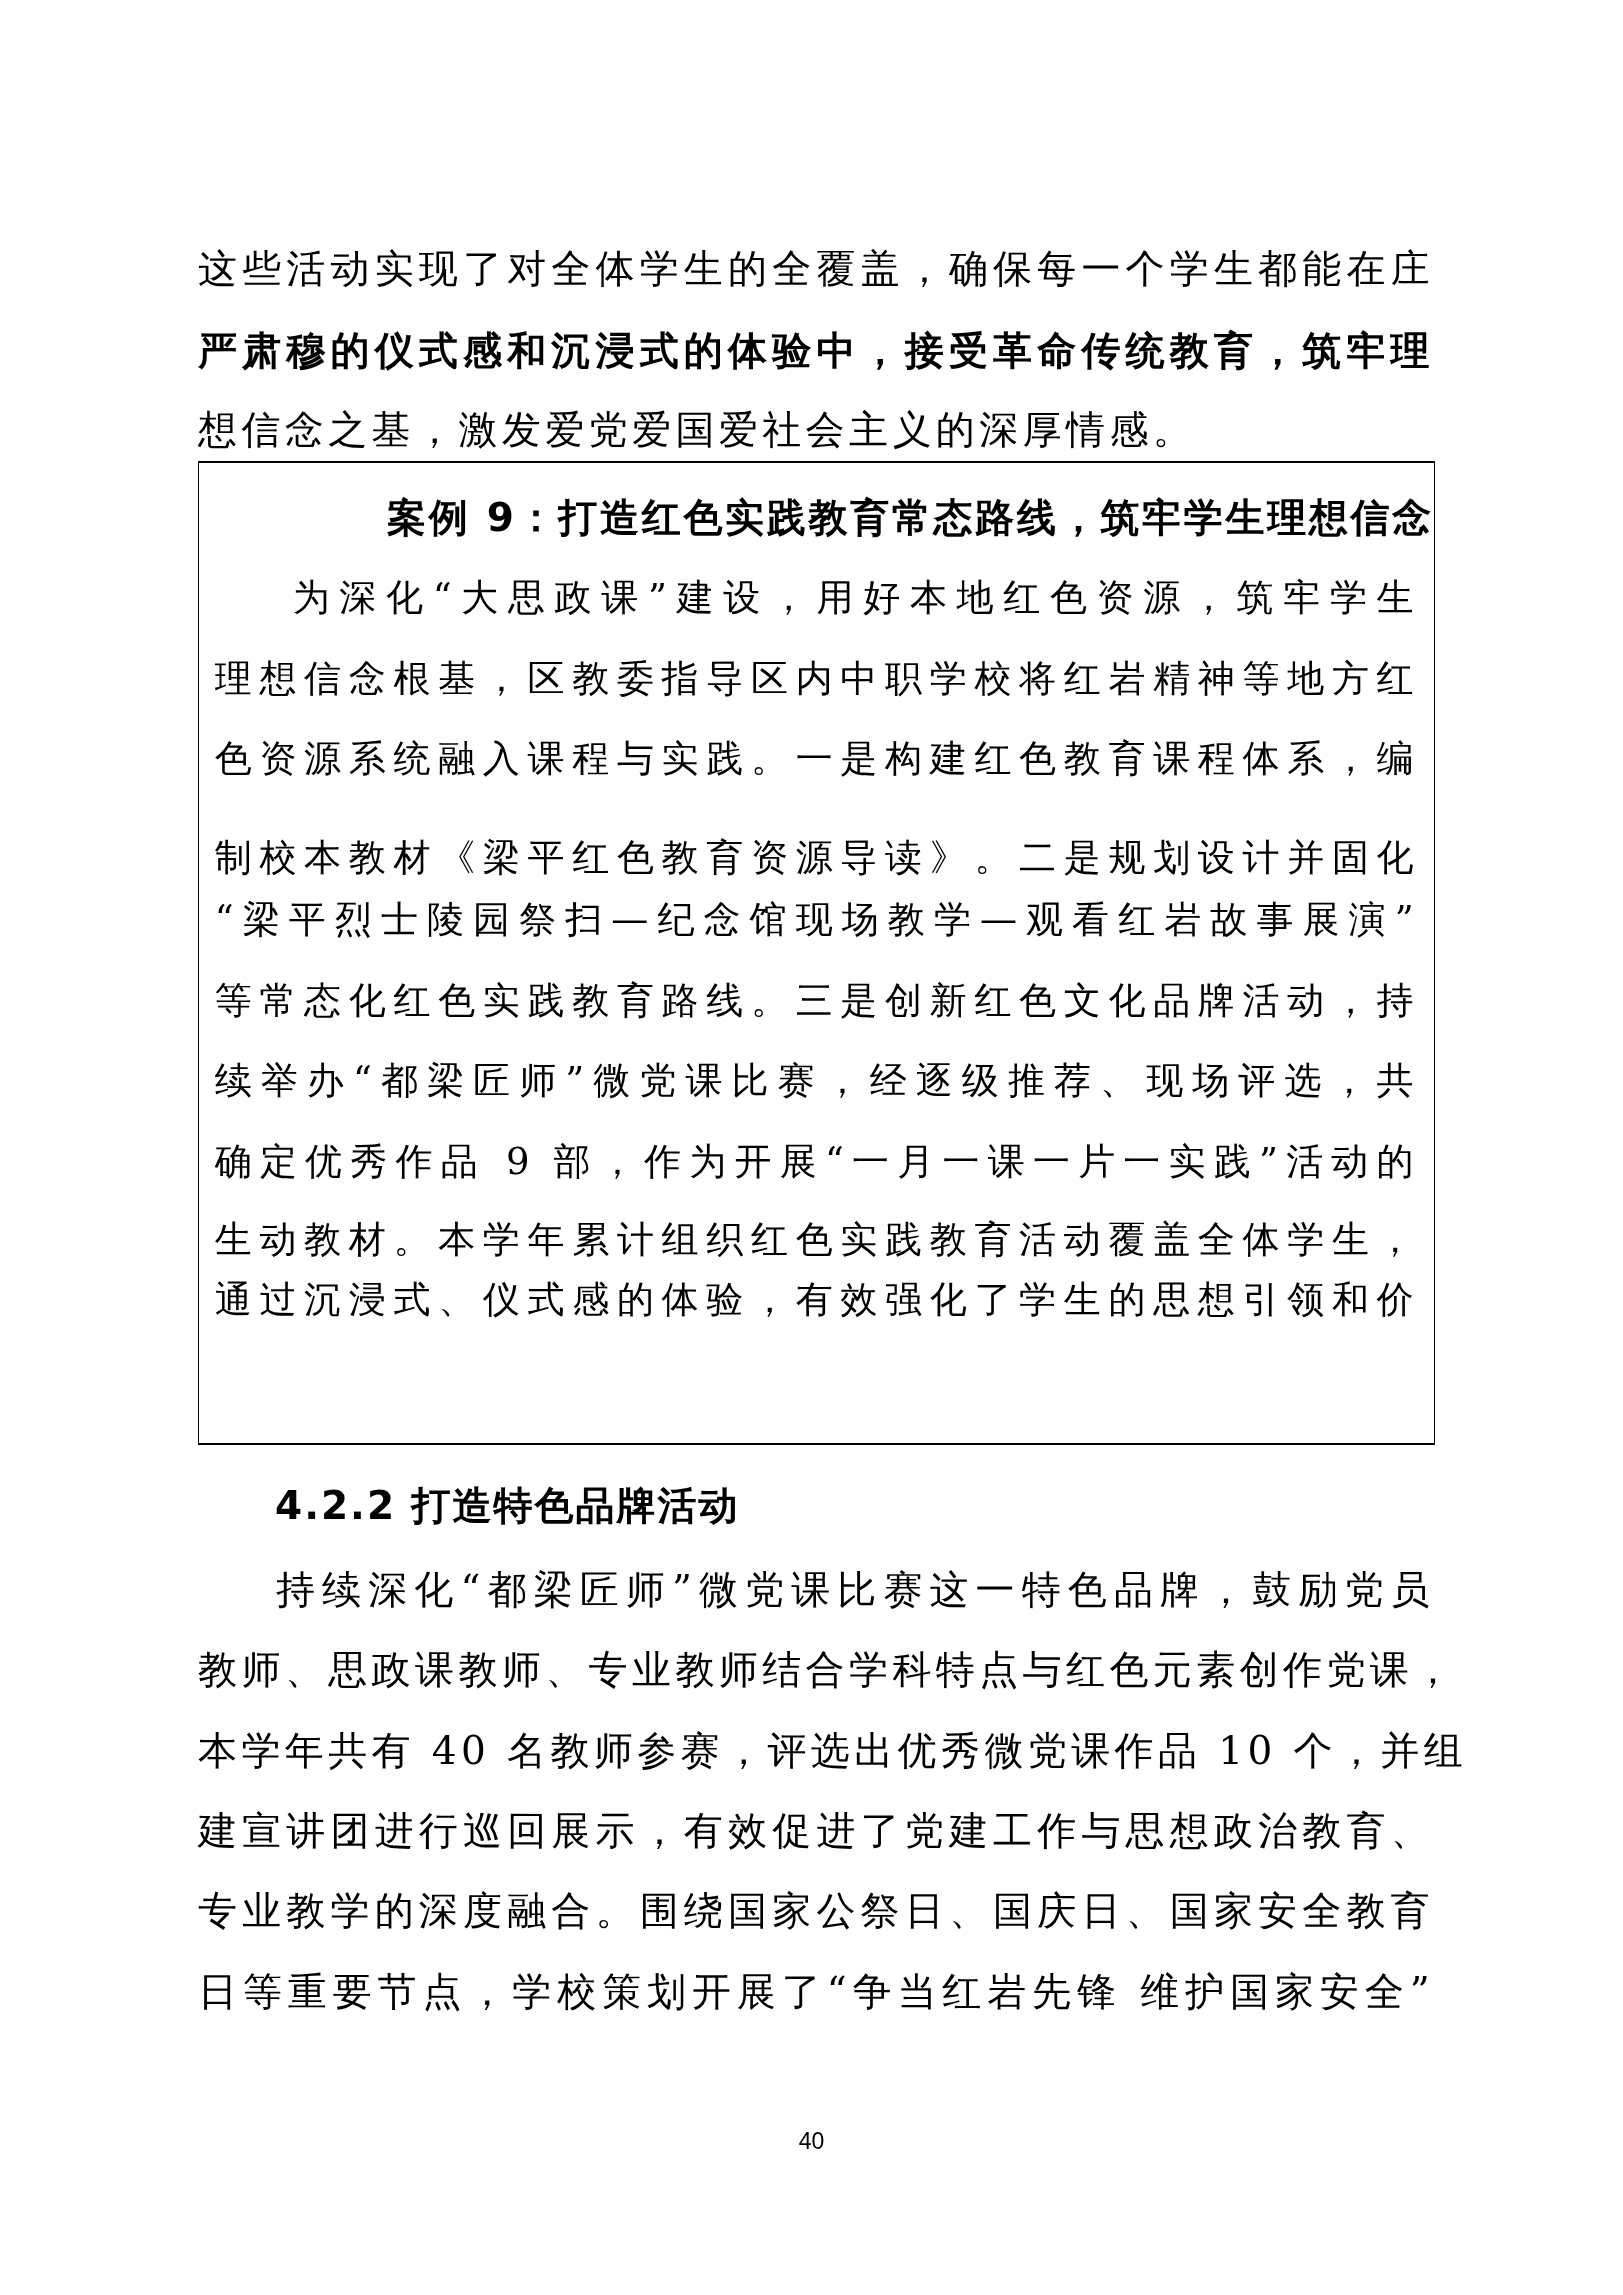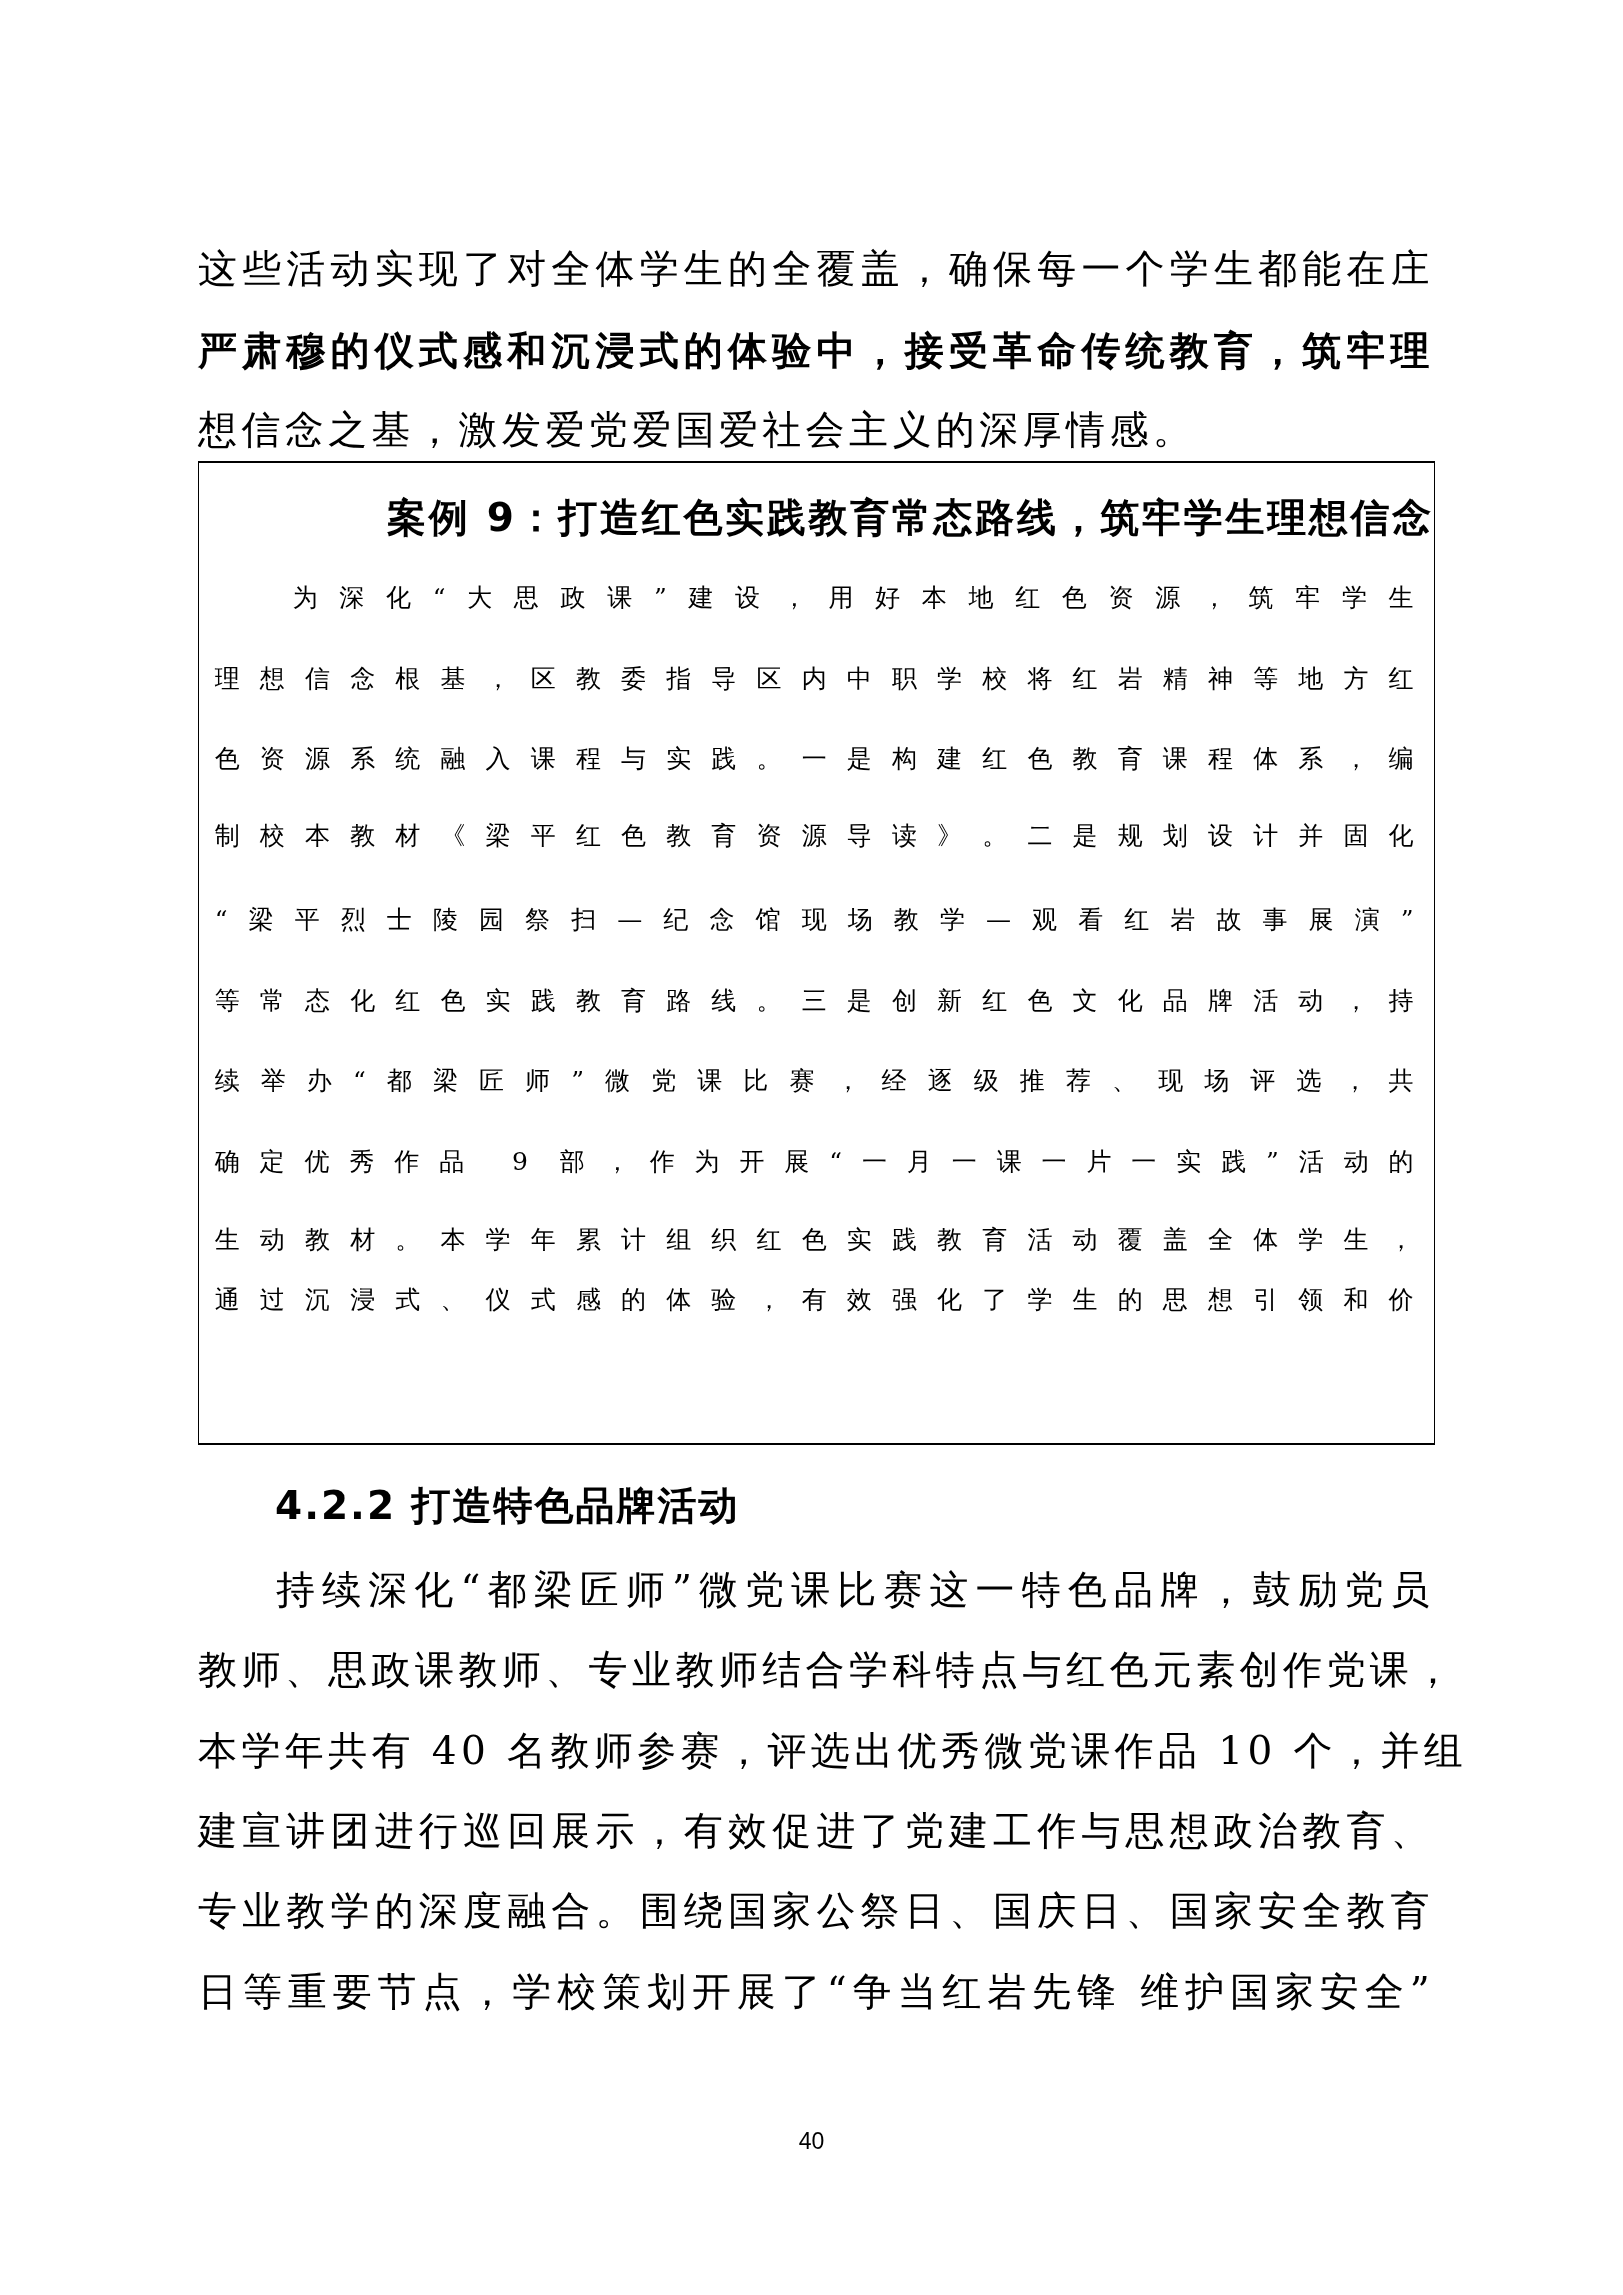--- a/index.html
+++ b/index.html
@@ -14,21 +14,21 @@
     white-space: nowrap; letter-spacing: 4.4px;
     text-align: justify; text-align-last: justify;
   }
   .line.last { text-align-last: left; }
   .case-box {
     position: absolute; left: 198px; top: 461px; width: 1235px; height: 980px;
     border: 1.4px solid #000000; border-bottom-width: 2.7px; border-top-width: 2px;
   }
   .case-line {
     position: absolute; left: 15.7px; width: 1203px;
-    font-size: 25px; line-height: 80px; height: 80px;
+    font-size: 37px; line-height: 80px; height: 80px;
     white-space: nowrap; letter-spacing: 4.1px;
     text-align: justify; text-align-last: justify;
   }
   .case-line.last { text-align-last: left; }
   .case-title {
     position: absolute; left: 0; width: 100%; top: 15px;
     text-align: right; font-weight: bold;
     font-size: 39px; line-height: 80px; letter-spacing: 2.7px;
     font-family: "DejaVu Sans", "Liberation Sans", sans-serif;
   }
@@ -52,21 +52,21 @@
   <div class="line" style="top:229px;">这些活动实现了对全体学生的全覆盖，确保每一个学生都能在庄</div>
   <div class="line" style="top:310px;font-weight:bold;">严肃穆的仪式感和沉浸式的体验中，接受革命传统教育，筑牢理</div>
   <div class="line last" style="top:390px;">想信念之基，激发爱党爱国爱社会主义的深厚情感。</div>
 </div>
 
 <div class="case-box">
   <div class="case-title">案例 9：打造红色实践教育常态路线，筑牢学生理想信念</div>
   <div class="case-line indent" style="top:95px;">为深化“大思政课”建设，用好本地红色资源，筑牢学生</div>
   <div class="case-line" style="top:176px;">理想信念根基，区教委指导区内中职学校将红岩精神等地方红</div>
   <div class="case-line" style="top:256px;">色资源系统融入课程与实践。一是构建红色教育课程体系，编</div>
-  <div class="case-line" style="top:333px;">制校本教材《梁平红色教育资源导读》。二是规划设计并固化</div>
+  <div class="case-line" style="top:355px;">制校本教材《梁平红色教育资源导读》。二是规划设计并固化</div>
   <div class="case-line" style="top:417px;">“梁平烈士陵园祭扫—纪念馆现场教学—观看红岩故事展演”</div>
   <div class="case-line" style="top:498px;">等常态化红色实践教育路线。三是创新红色文化品牌活动，持</div>
   <div class="case-line" style="top:578px;">续举办“都梁匠师”微党课比赛，经逐级推荐、现场评选，共</div>
   <div class="case-line" style="top:659px;">确定优秀作品 9 部，作为开展“一月一课一片一实践”活动的</div>
   <div class="case-line" style="top:739px;font-family:Liberation Mono, monospace;">生动教材。本学年累计组织红色实践教育活动覆盖全体学生，</div>
   <div class="case-line" style="top:797px;">通过沉浸式、仪式感的体验，有效强化了学生的思想引领和价</div>
 </div>
 
 <div class="section-heading">4.2.2 打造特色品牌活动</div>
 

